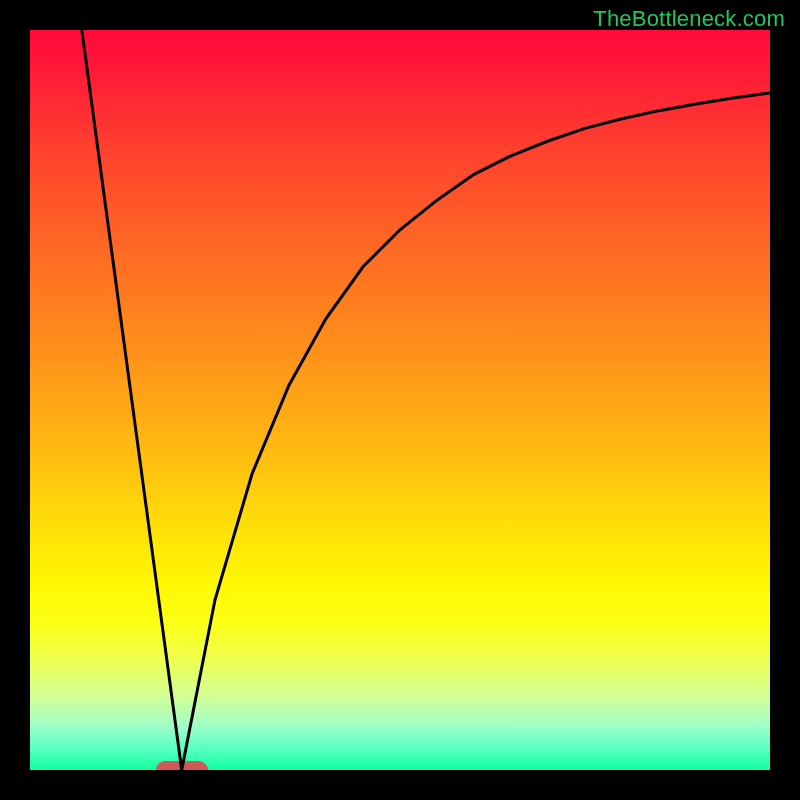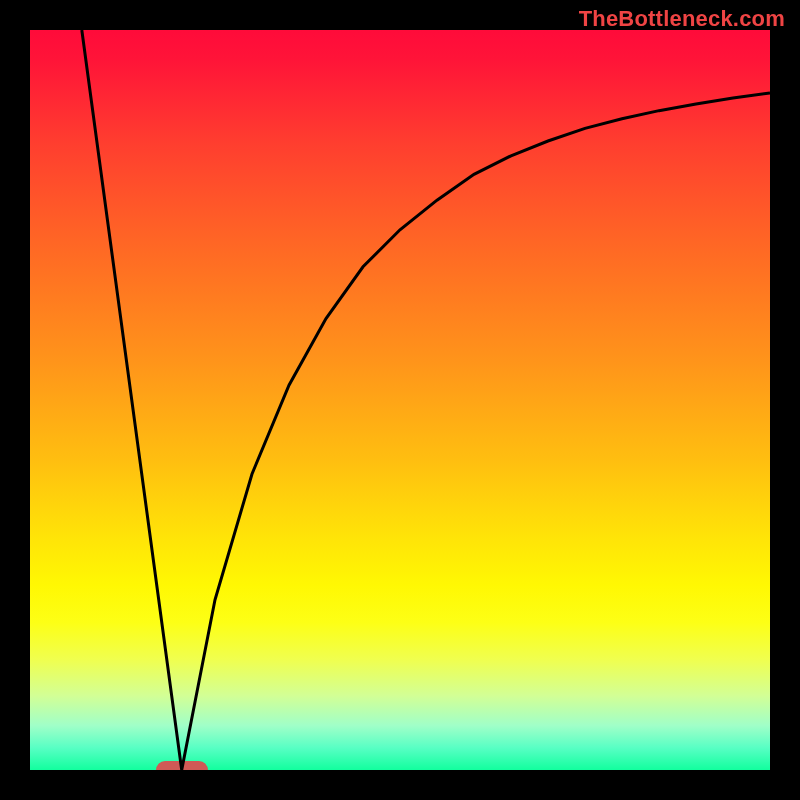--- a/index.html
+++ b/index.html
@@ -53,23 +53,23 @@
     height: 18px;
   }
   .curve {
     position: absolute;
     inset: 0;
   }
   .attrib {
     position: absolute;
     top: 6px;
     right: 15px;
-    color: #ef4444;
+    color: #22c55e;
     font-size: 22px;
-    font-weight: 700;
+    font-weight: 400;
     letter-spacing: 0.2px;
   }
 </style>
 </head>
 <body>
 
 <div class="frame">
   <div class="plot">
     <div class="gradient"></div>
 

